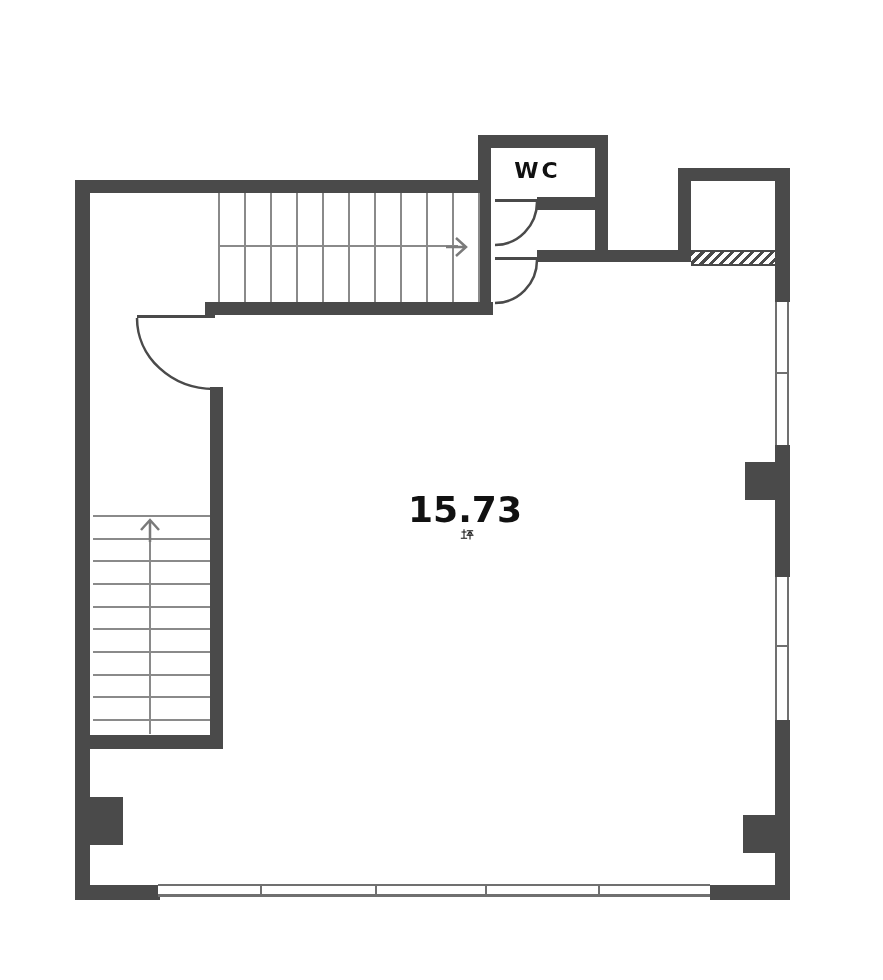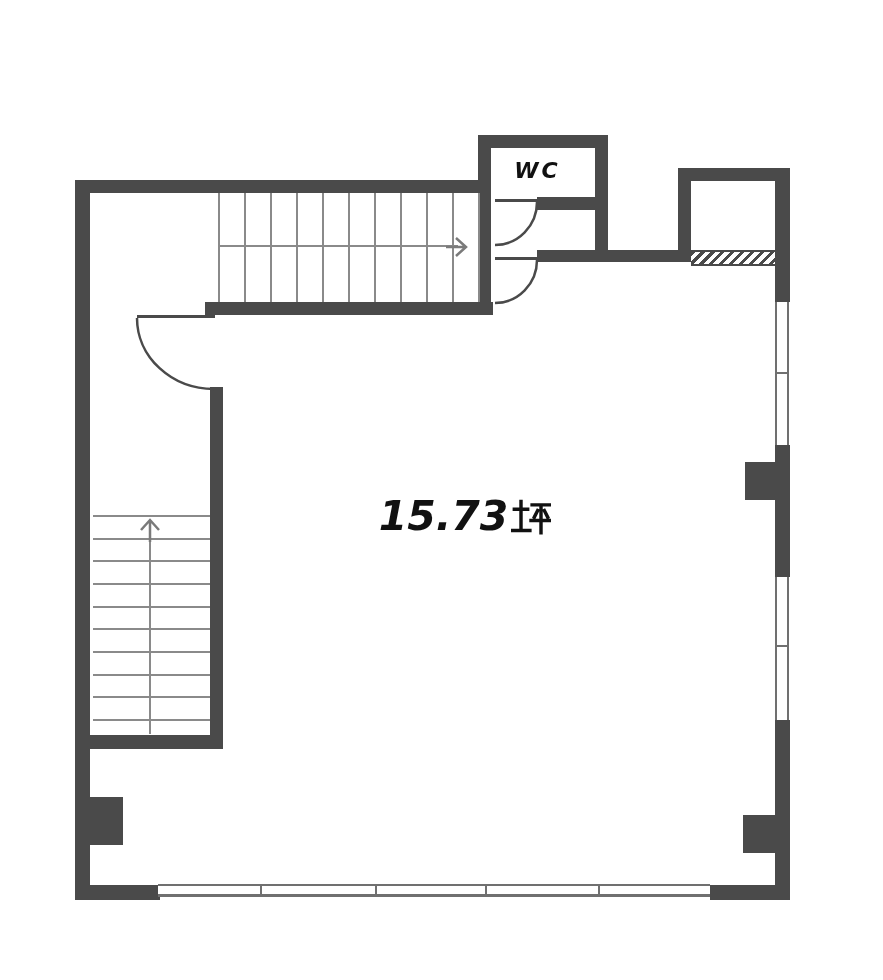--- a/index.html
+++ b/index.html
@@ -1,18 +1,18 @@
 <!DOCTYPE html>
 <html style="--wall: #4a4a4a; --line: #8a8a8a; --winline: #707070; --ink: #111111; --bg: #ffffff;"><head>
 <meta charset="utf-8">
 <style>
   html,body{margin:0;padding:0;background:#ffffff;}
   .stage{
     position:relative;width:860px;height:980px;background:var(--bg,#ffffff);
-    font-family:"DejaVu Sans","Liberation Sans",sans-serif;overflow:hidden;font-style:italic;
+    font-family:"DejaVu Sans","Liberation Sans",sans-serif;overflow:hidden;
   }
   .wall{position:absolute;background:var(--wall,#4a4a4a);}
   
   .treads-v{position:absolute;display:flex;flex-direction:row;justify-content:space-between;}
   .treads-v .tread{width:2px;height:100%;background:var(--line,#8a8a8a);}
   .treads-h{position:absolute;display:flex;flex-direction:column;justify-content:space-between;}
   .treads-h .tread{height:2px;width:100%;background:var(--line,#8a8a8a);}
   .stairline{position:absolute;background:var(--line,#8a8a8a);}
   
   .window-h{position:absolute;border-top:2px solid var(--winline,#707070);
@@ -28,21 +28,21 @@
   .leaf{position:absolute;background:var(--wall,#4a4a4a);}
   .svg-overlay{position:absolute;left:0;top:0;pointer-events:none;}
   .wc-label{
     position:absolute;left:500px;top:155px;width:75px;height:30px;
     display:flex;align-items:center;justify-content:center;
     font-weight:bold;font-size:22px;letter-spacing:3px;color:var(--ink,#111111);
   }
   .area-line{
     position:absolute;left:265px;width:400px;height:48px;
     display:flex;align-items:center;justify-content:center;
-    font-weight:bold;color:var(--ink,#111111);font-size:41px;line-height:1;
+    font-weight:bold;color:var(--ink,#111111);font-size:36px;line-height:1;flex-direction:column;
   }
   .area-line .glyph{margin-left:3px;}
   #area-line-1{top:492px;}
   #area-line-2{top:550px;letter-spacing:1px;}
 </style>
 </head>
 <body>
 
 <div class="stage">
 

